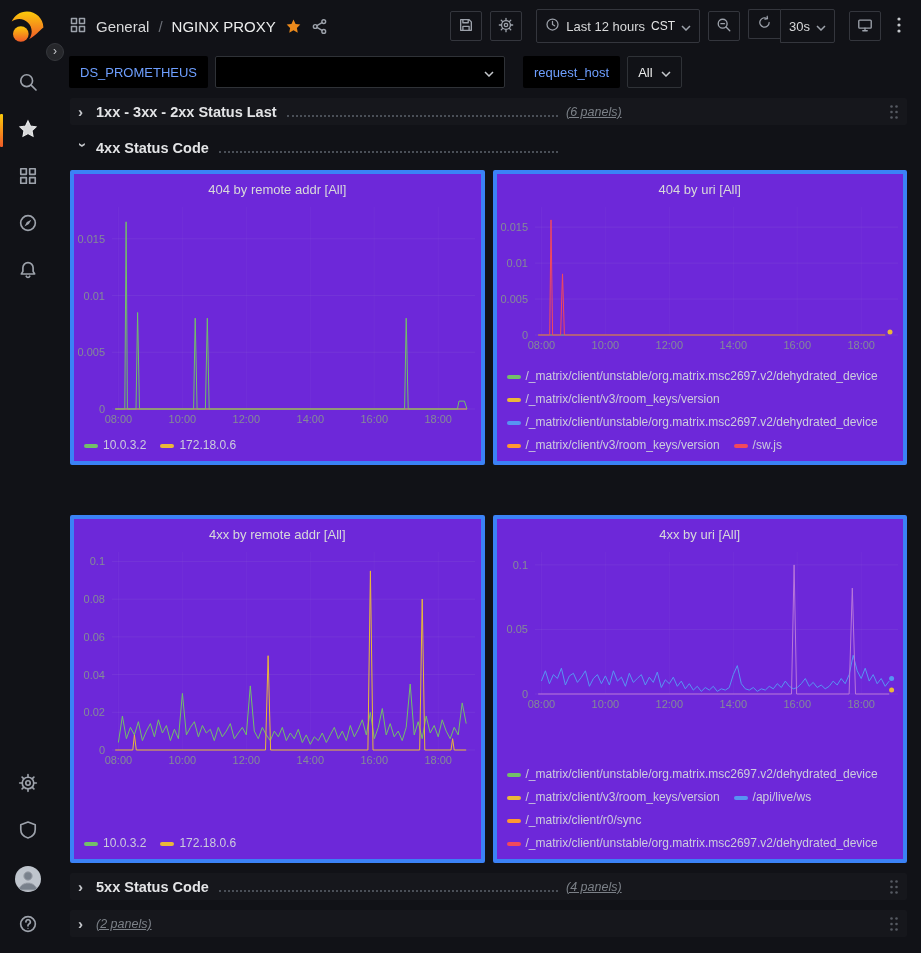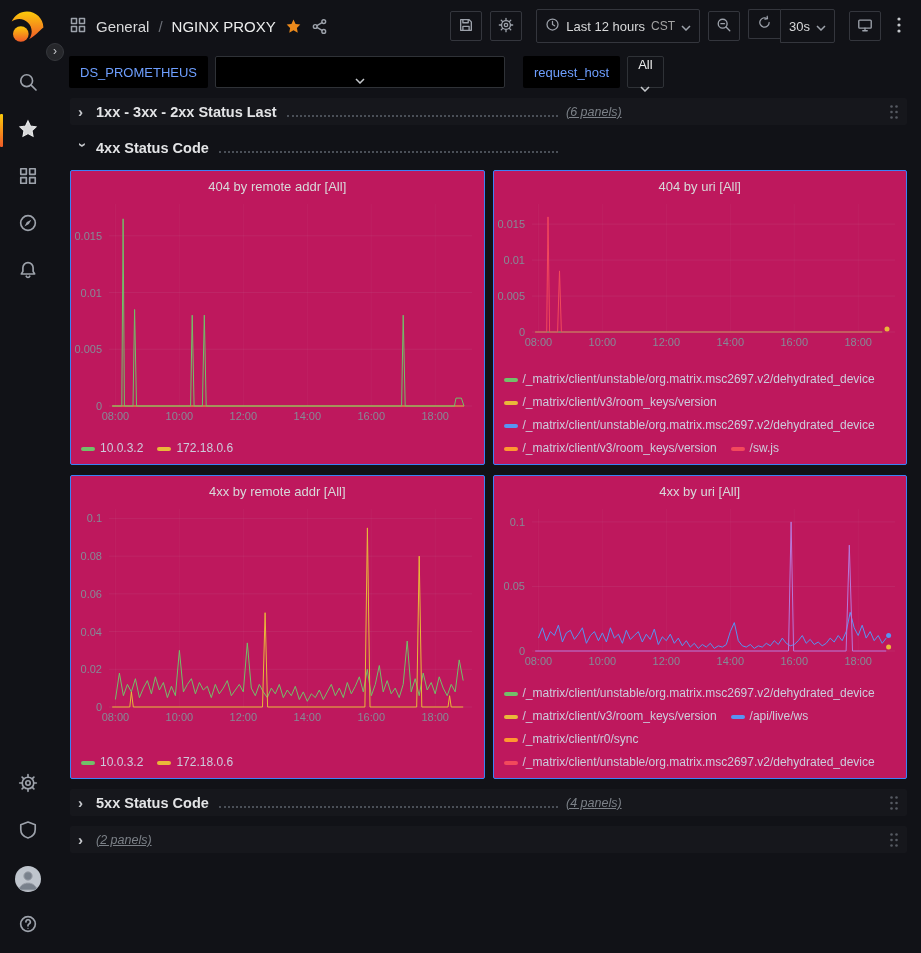--- a/index.html
+++ b/index.html
@@ -29,47 +29,47 @@
   .crumb-sep { color:#6c7077; }
   .crumb-title { color:#eceded; cursor:pointer; }
   .icbtn { background:none; border:none; cursor:pointer; display:flex; align-items:center; }
   .spacer { flex:1; }
   .btn { height:30px; border:1px solid #34363d; border-radius:2px; background:transparent; color:#d8d9da;
     display:flex; align-items:center; gap:6px; padding:16px 8px; cursor:pointer; font-size:13px; font-family:inherit; }
   .btn.sq { width:32px; justify-content:center; padding:0; }
   .seg { display:flex; }
   .seg .btn:first-child { border-right:none; border-radius:2px 0 0 2px; }
   .seg .btn:last-child { border-radius:0 2px 2px 0; }
-  .tz { color:#a3a3a3; font-size:12px; }
+  .tz { color:#e5e5e5; font-size:12px; }
   .kebab { border:none; background:none; width:20px; display:flex; justify-content:center; cursor:pointer; }
   
   .submenu { height:40px; flex:none; display:flex; align-items:center; gap:18px; padding:0 12px 0 14px; }
   .var { display:flex; align-items:center; gap:7px; }
   .var-label { height:32px; display:flex; align-items:center; padding:0 11px; background:#000000; border-radius:2px;
     color:#6e9fff; cursor:pointer; }
   .var-value { height:32px; display:flex; align-items:center; gap:8px; padding:0 10px; background:#111217;
-    border:1px solid #2f3237; border-radius:2px; color:#eceded; cursor:pointer;flex-direction:column; }
+    border:1px solid #2f3237; border-radius:2px; color:#eceded; cursor:pointer; }
   .var-value.redacted { width:290px; background:#000; justify-content:flex-end; }
   
   .dash { flex:1; overflow:hidden; padding:6px 14px 0 15px; }
   .row-head { height:27px; display:flex; align-items:center; gap:8px; padding:0 8px; cursor:pointer; border-radius:2px; }
   .row-head.collapsed { background:#16171c; }
   .rh-m9 { margin-bottom:9px; } .rh-m10 { margin-bottom:10px; }
   .chev { color:#c7c9cd; font-size:15px; font-weight:bold; width:10px; flex:none; }
   .chev.down { display:inline-block; transform:rotate(90deg); }
   .row-left { display:flex; align-items:center; gap:10px; width:462px; flex:none; }
   .row-title { font-weight:700; font-size:14.5px; color:#e3e4e6; white-space:nowrap; }
   .dots { flex:1; height:0; border-bottom:2px dotted #4a4f57; margin-top:9px; }
   .row-count { font-style:italic; color:#7b8087; font-size:12.5px; white-space:nowrap;text-decoration:underline; }
   .grip { margin-left:auto; cursor:grab; display:flex; }
   
   .panels { display:grid; grid-template-columns:1fr 1fr; gap:8px; margin-bottom:10px; }
-  .panel { background:#be185d; border:1px solid #3b82f6; border-radius:2px; display:flex; flex-direction:column; overflow:hidden; }
+  .panel { background:#6d28d9; border:4px solid #3b82f6; border-radius:2px; display:flex; flex-direction:column; overflow:hidden; }
   .panels.row1 .panel { height:295px; }
-  .panels.row2 .panel { height:304px; }
+  .panels.row2 .panel { height:348px;margin-top:40px; }
   .ptitle { flex:none; text-align:center; padding:8px 8px 2px; font-size:13px; font-weight:500; color:#d8d9da; cursor:pointer; }
   .chart { flex:none; width:100%; cursor:crosshair; }
   .p1 .chart { height:228px; } .p2 .chart { height:154px; }
   .p3 .chart { height:224px; } .p4 .chart { height:168px; }
   .chart text { fill:#848b96; font-size:11px; font-family:"Liberation Sans",sans-serif; }
   .legend { flex:none; margin-top:auto; display:flex; flex-wrap:wrap; column-gap:14px; row-gap:4px;
     padding:2px 10px 6px; font-size:12px; color:#ccccdc; line-height:19px; overflow:hidden; }
   .li { display:inline-flex; align-items:center; gap:5px; white-space:nowrap; max-width:100%; overflow:hidden; cursor:pointer; }
   .sw { width:14px; height:4px; border-radius:2px; flex:none; }
   svg.ln { fill:none; stroke-width:1.5; stroke-linecap:round; stroke-linejoin:round; }

